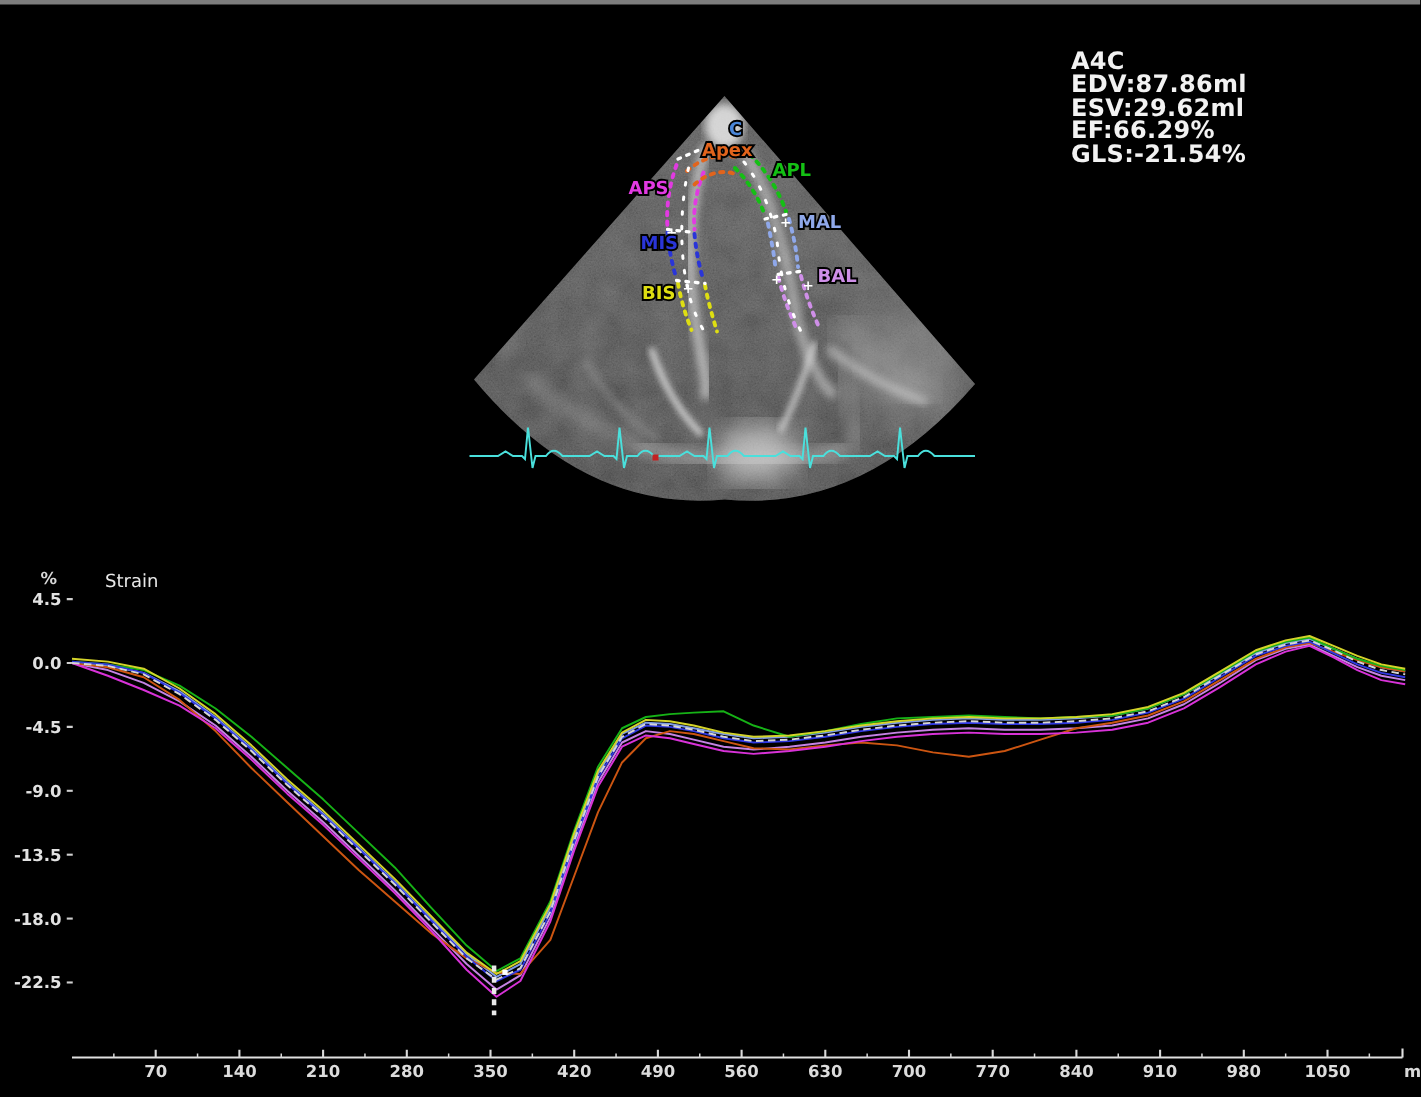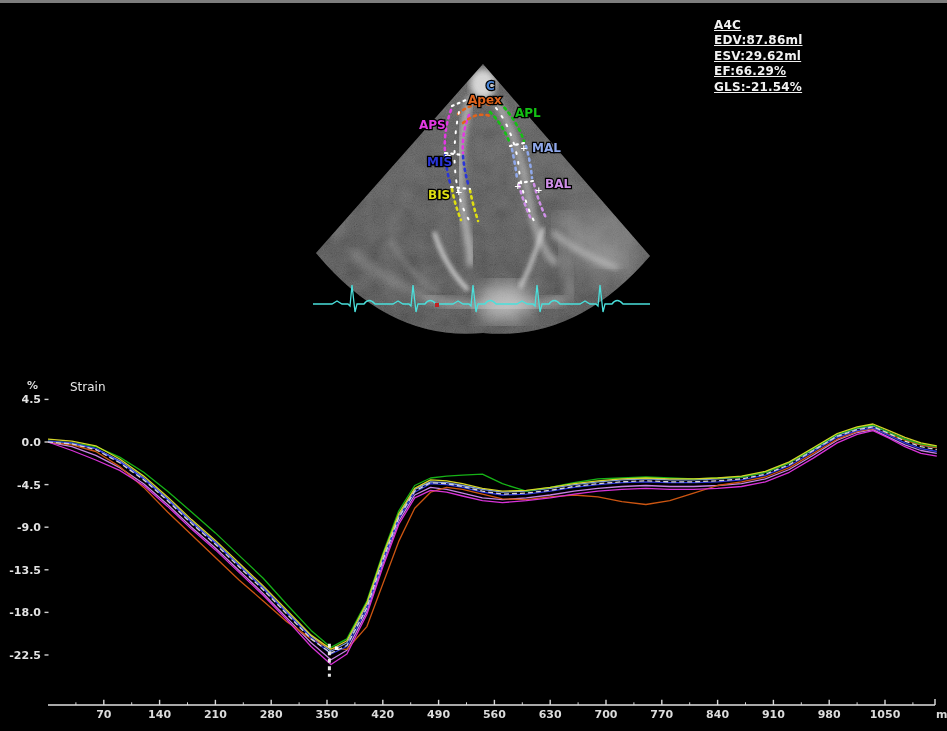--- a/index.html
+++ b/index.html
@@ -1,22 +1,22 @@
 <!DOCTYPE html>
 <html><head>
 <meta charset="utf-8">
 <style>
   html,body{margin:0;padding:0;background:#000;}
   .screen{position:relative;width:947px;height:731px;background:#000;overflow:hidden;
           font-family:"DejaVu Sans",sans-serif;}
   .topbar{position:absolute;top:0;left:0;width:947px;height:3px;background:#7d7d7d;}
   .echo-svg{position:absolute;top:0;left:0;}
   .strain-svg{position:absolute;top:365px;left:0;}
-  .measurements{position:absolute;left:714px;top:18px;color:#f2f2f2;
-                font-size:12px;font-weight:bold;line-height:15.4px;letter-spacing:.2px;text-decoration:underline;}
+  .measurements{position:absolute;left:714px;top:33px;color:#f2f2f2;
+                font-size:16px;font-weight:bold;line-height:15.4px;letter-spacing:.2px;}
   .seg-label{font:bold 12px "DejaVu Sans",sans-serif;paint-order:stroke;stroke:#000;stroke-width:2.5px;}
   .tick-label{font:bold 11px "DejaVu Sans",sans-serif;fill:#dcdcdc;}
   .ytick-label{font:bold 11px "DejaVu Sans",sans-serif;fill:#e2e2e2;}
   .axis-unit{font:bold 11px "DejaVu Sans",sans-serif;fill:#d8d8d8;}
   .chart-title{font:12px "DejaVu Sans",sans-serif;fill:#e8e8e8;}
   .plus-mark{font:bold 9px "DejaVu Sans",sans-serif;fill:#fff;}
 </style>
 </head>
 <body>
 

